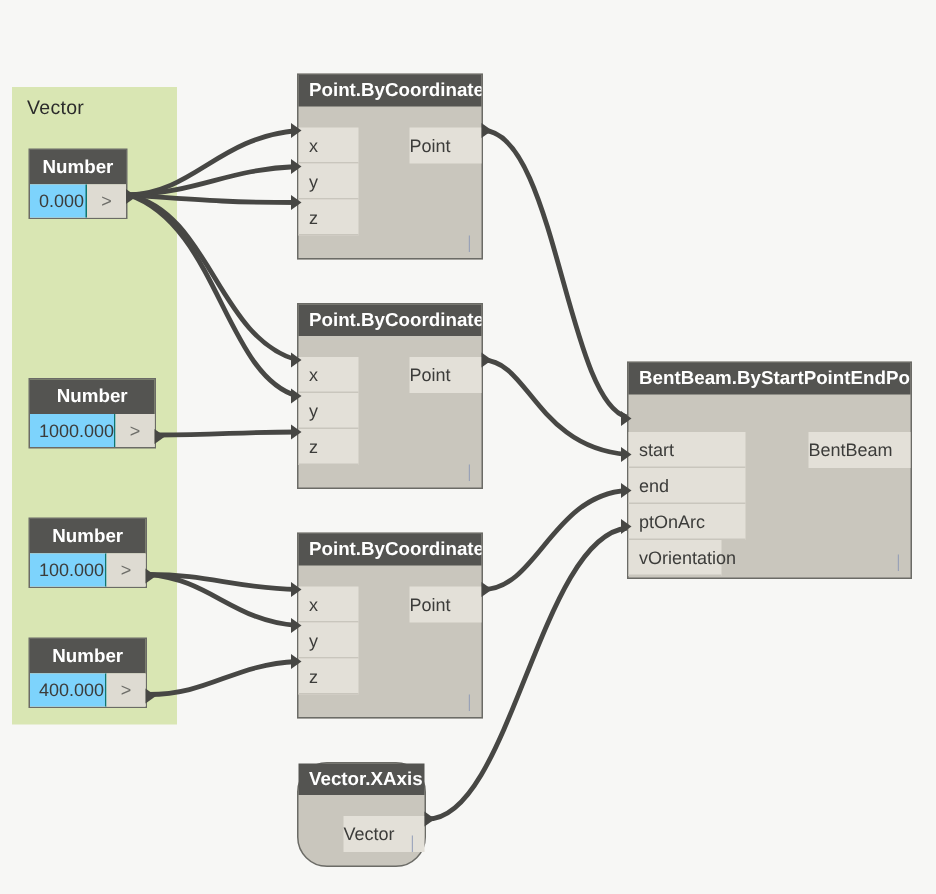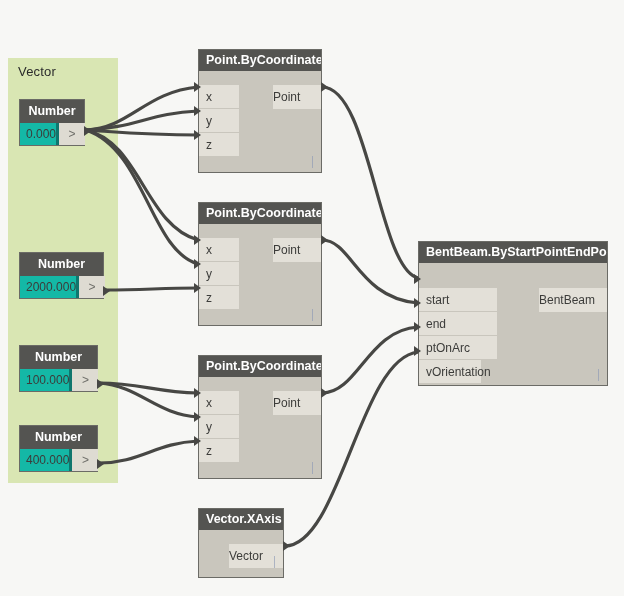--- a/index.html
+++ b/index.html
@@ -123,26 +123,26 @@
     height: 23px;
     text-align: center;
   }
   .num-row {
     display: flex;
     height: 22px;
     background: #e3e0d8;
   }
   .num-value {
     flex: 1 1 auto;
-    background: #14b8a6;
+    background: #7dd3fc;
     color: #3c3c3a;
     font-size: 12px;
     line-height: 22px;
     padding-left: 6px;
-    border-right: 3px solid #0f766e;
+    border-right: 1px solid #0f766e;
     box-sizing: border-box;
     white-space: nowrap;
   }
   .num-caret {
     flex: 0 0 26px;
     background: #dedbd2;
     color: #6e6e69;
     font-size: 12px;
     line-height: 22px;
     text-align: center;
@@ -191,21 +191,21 @@
     <div class="num-row">
       <div class="num-value">0.000</div>
       <div class="num-caret">&gt;</div>
     </div>
   </div>
   <div class="port-dot" style="left:84px; top:126px;"></div>
 
   <div class="num-node" style="left:19px; top:252px; width:85px;">
     <div class="num-header">Number</div>
     <div class="num-row">
-      <div class="num-value">2000.000</div>
+      <div class="num-value">1000.000</div>
       <div class="num-caret">&gt;</div>
     </div>
   </div>
   <div class="port-dot" style="left:103px; top:286px;"></div>
 
   <div class="num-node" style="left:19px; top:345px; width:79px;">
     <div class="num-header">Number</div>
     <div class="num-row">
       <div class="num-value">100.000</div>
       <div class="num-caret">&gt;</div>
@@ -260,21 +260,21 @@
       <div class="port-in" style="top:62px; width:40px;">z</div>
       <div class="port-out" style="top:14px; width:48px;">Point</div>
       <div class="node-flag">|</div>
     </div>
   </div>
   <div class="port-dot" style="left:194px; top:388px;"></div>
   <div class="port-dot" style="left:194px; top:412px;"></div>
   <div class="port-dot" style="left:194px; top:436px;"></div>
   <div class="port-dot" style="left:321px; top:388px;"></div>
 
-  <div class="node" style="left:198px; top:508px; width:86px; height:70px;">
+  <div class="node" style="left:198px; top:508px; width:86px; height:70px;border-radius:20px;">
     <div class="node-header">Vector.XAxis</div>
     <div class="node-body" style="height:42px;">
       <div class="port-out" style="top:14px; width:54px;">Vector</div>
       <div class="node-flag">|</div>
     </div>
   </div>
   <div class="port-dot" style="left:283px; top:541px;"></div>
 
   <div class="node" style="left:418px; top:241px; width:190px; height:145px;">
     <div class="node-header">BentBeam.ByStartPointEndPoint</div>

